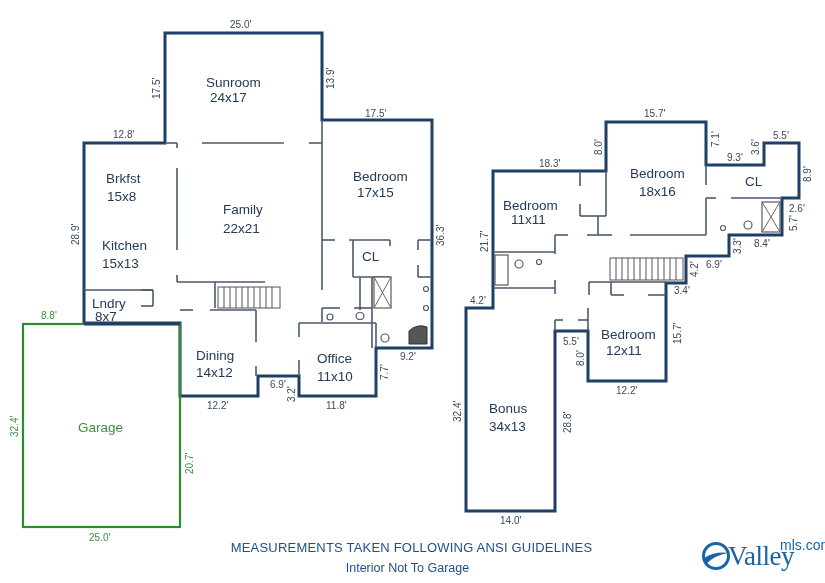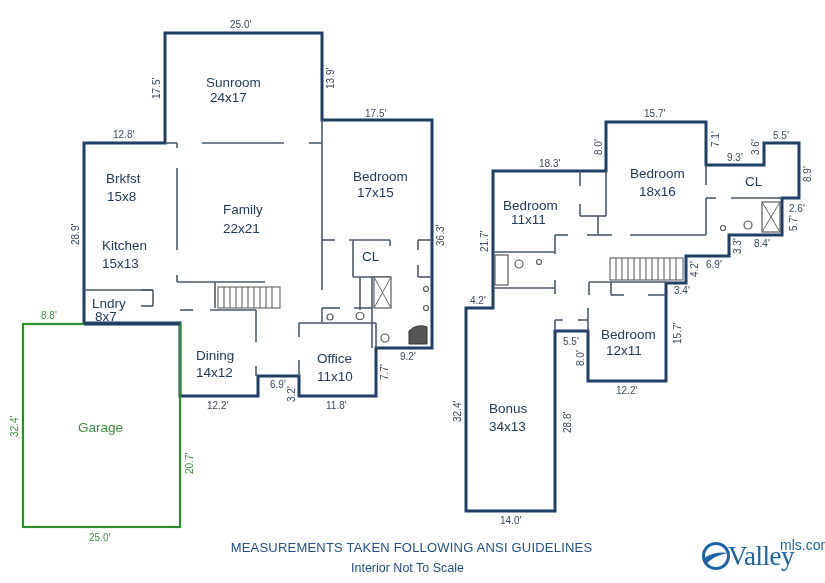--- a/index.html
+++ b/index.html
@@ -222,21 +222,21 @@
     <text class="dim" x="470" y="304">4.2'</text>
     <text class="dim" x="563" y="345">5.5'</text>
     <text class="dim" transform="translate(584,366) rotate(-90)">8.0'</text>
     <text class="dim" transform="translate(461,422) rotate(-90)">32.4'</text>
     <text class="dim" transform="translate(571,433) rotate(-90)">28.8'</text>
     <text class="dim" x="500" y="524">14.0'</text>
   </g>
 </svg>
 
 <div class="footer1"><span class="f1">MEASUREMENTS TAKEN FOLLOWING ANSI GUIDELINES</span></div>
-<div class="footer2"><span class="f2">Interior Not To Scale</span></div>
+<div class="footer2"><span class="f2">Interior Not To Garage</span></div>
 
 <div class="logo">
   <svg class="logo-icon" width="30" height="30" viewBox="0 0 30 30">
     <circle cx="15" cy="15" r="12.5" fill="none" stroke="#1a63a8" stroke-width="3"></circle>
     <path d="M3,17 Q15,10 27,12 Q14,14 5,23 Z" fill="#1a63a8"></path>
   </svg>
   <span class="logo-text">Valley</span>
   <span class="logo-sup">mls.com</span>
 </div>
 

